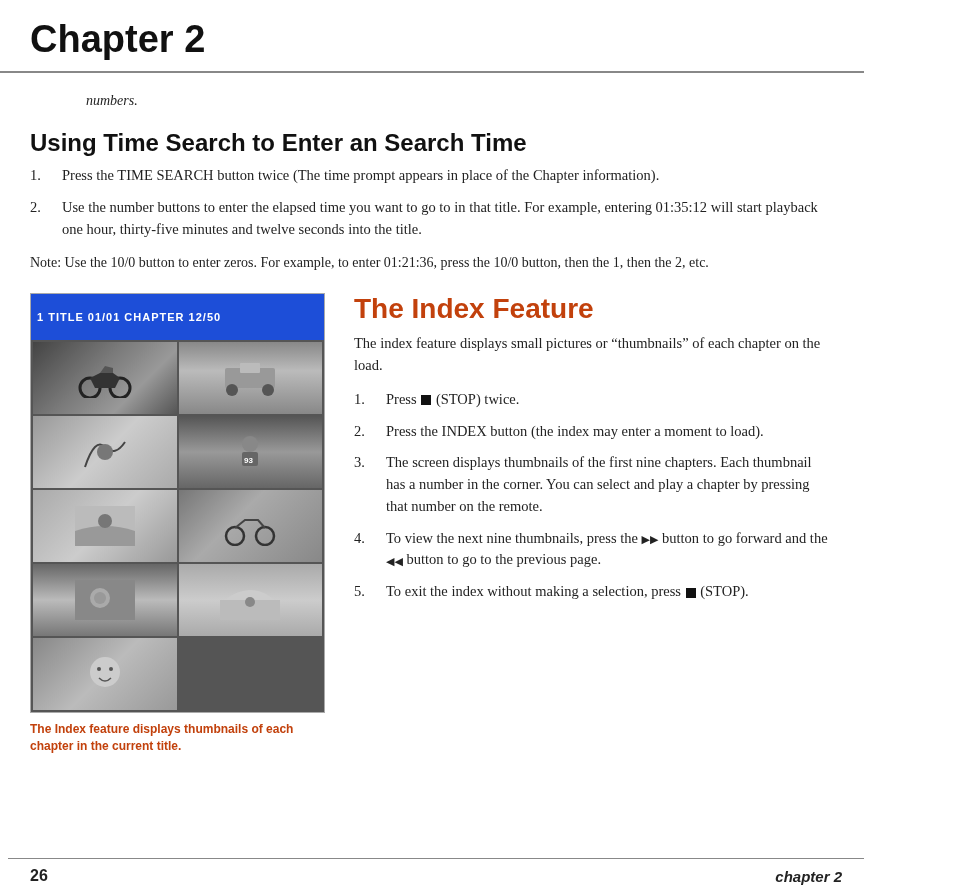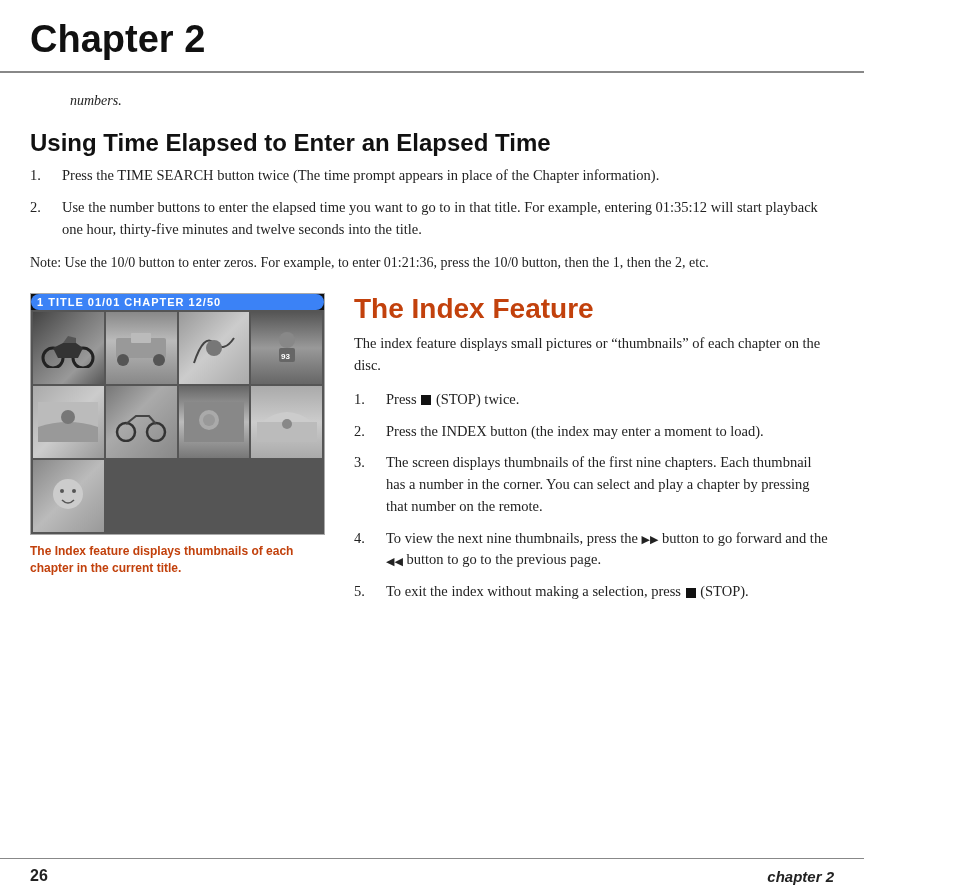--- a/index.html
+++ b/index.html
@@ -37,21 +37,21 @@
 
     
     .content-area {
       padding: 10px 30px 60px 30px;
     }
 
     .italic-intro {
       font-style: italic;
       margin-bottom: 20px;
       font-size: 14px;
-      margin-left: 40px;
+      margin-left: 56px;
     }
 
     .section-heading {
       font-family: Arial, Helvetica, sans-serif;
       font-size: 24px;
       font-weight: 700;
       margin-bottom: 8px;
       margin-top: 10px;
       color: #111;
     }
@@ -107,33 +107,32 @@
     
     .thumbnail-display {
       border: 1px solid #aaa;
       background: #111;
       width: 295px;
       padding: 0;
       overflow: hidden;
     }
 
     .thumb-header {
-      background: #3b82f6;
+      background: #1d4ed8;
       color: #fff;
       font-family: Arial, Helvetica, sans-serif;
       font-size: 11px;
       font-weight: bold;
-      padding: 2px 6px;
+      padding: 17px 6px;
       letter-spacing: 1px;
-      border-radius: 8px;
     }
 
     .thumb-grid {
       display: grid;
-      grid-template-columns: repeat(4, 1fr);
+      grid-template-columns: repeat(2, 1fr);
       gap: 2px;
       background: #555;
       padding: 2px;
     }
 
     .thumb-cell {
       background: #888;
       height: 72px;
       position: relative;
       overflow: hidden;
@@ -203,27 +202,27 @@
       display: inline-block;
       vertical-align: middle;
       font-size: 11px;
       font-family: Arial;
     }
 
     
     .page-footer {
       position: absolute;
       bottom: 0;
-      left: 0;
+      left: 8px;
       right: 0;
       border-top: 1px solid #888;
       display: flex;
       justify-content: space-between;
       align-items: center;
-      padding: 8px 30px;
+      padding: 8px 22px;
       font-family: Arial, Helvetica, sans-serif;
       font-size: 15px;
       font-weight: bold;
     }
     .footer-left {
       font-size: 16px;
       font-weight: bold;
     }
     .footer-right {
       font-size: 15px;
@@ -239,21 +238,21 @@
   <div class="chapter-header">
     <h1 class="chapter-title">Chapter 2</h1>
   </div>
 
   <div class="content-area">
 
     <p class="italic-intro">
       <span>numbers.</span>
     </p>
 
-    <h2 class="section-heading">Using Time Elapsed to Enter an Elapsed Time</h2>
+    <h2 class="section-heading">Using Time Search to Enter an Search Time</h2>
 
     <ol class="numbered-list">
       <li>
         <span class="num">1.</span>
         <span class="text">Press the TIME SEARCH button twice (The time prompt appears in place of the Chapter information).</span>
       </li>
       <li>
         <span class="num">2.</span>
         <span class="text">Use the number buttons to enter the elapsed time you want to go to in that title. For example, entering 01:35:12 will start playback one hour, thirty-five minutes and twelve seconds into the title.</span>
       </li>
@@ -353,21 +352,21 @@
                 </svg>
               </div>
             </div>
           </div>
         </div>
         <p class="thumb-caption">The Index feature displays thumbnails of each chapter in the current title.</p>
       </div>
 
       <div class="right-col">
         <h2 class="index-heading">The Index Feature</h2>
-        <p class="index-intro">The index feature displays small pictures or “thumbnails” of each chapter on the disc.</p>
+        <p class="index-intro">The index feature displays small pictures or “thumbnails” of each chapter on the load.</p>
 
         <ol class="numbered-list">
 
           <li>
             <span class="num">1.</span>
             <span class="text">
               Press <span class="stop-icon"></span> (STOP) twice.
             </span>
           </li>
 

